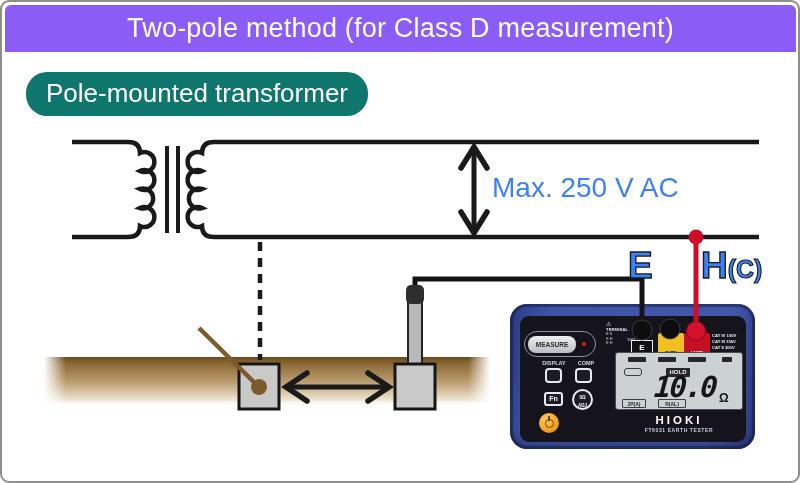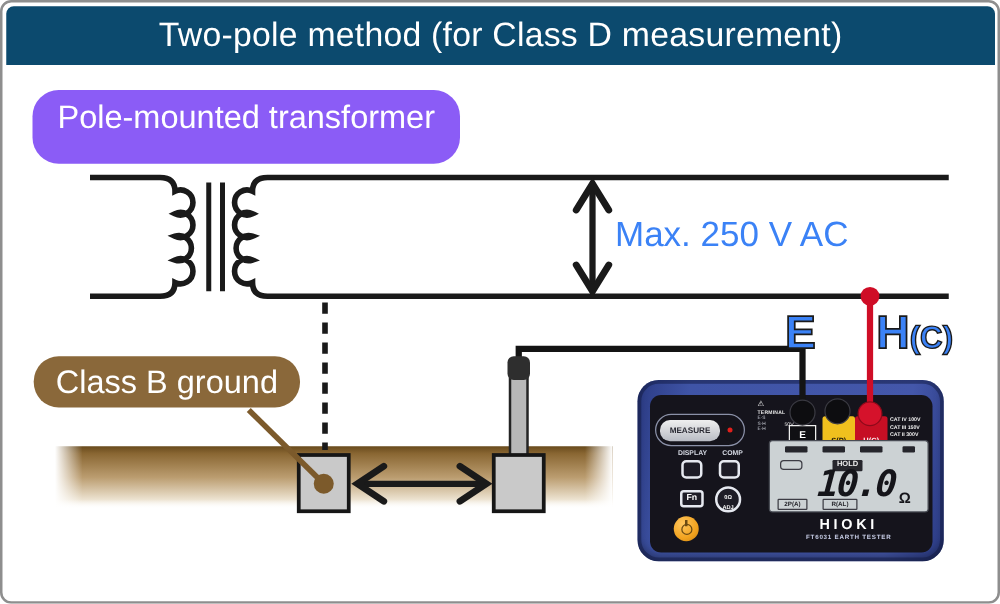--- a/index.html
+++ b/index.html
@@ -2,26 +2,26 @@
 <html><head>
 <meta charset="utf-8">
 <style>
   html,body{margin:0;padding:0;background:#fff;}
   #stage{position:relative;width:800px;height:483px;font-family:"Liberation Sans",sans-serif;
          -webkit-font-smoothing:antialiased;}
   
   #frame{position:absolute;left:0;top:0;width:796px;height:479px;border:2px solid #8e8e8e;
          border-radius:9px;background:#fff;overflow:hidden;}
   
-  #titlebar{position:absolute;left:3px;top:3px;width:791px;height:47px;background:#0c4a6e;
+  #titlebar{position:absolute;left:3px;top:3px;width:791px;height:47px;background:#8b5cf6;
             border-radius:6px 6px 0 0;color:#fff;text-align:center;line-height:47px;
             font-size:27px;letter-spacing:.2px;}
   
   .pill{position:absolute;color:#fff;text-align:center;}
-  #pill-transformer{left:24px;top:70px;width:342px;height:59px;border-radius:21px;background:#8b5cf6;
+  #pill-transformer{left:24px;top:70px;width:342px;height:44px;border-radius:21px;background:#0f766e;
             line-height:42px;font-size:26px;text-align:center;}
   #pill-ground{left:25px;top:283px;width:213px;height:41px;border-radius:20px;background:#8a683a;
             line-height:41px;font-size:26px;z-index:2;}
   
   .freetext{position:absolute;color:#3b82f6;z-index:6;}
   #voltage-label{left:490px;top:170px;font-size:28px;}
   #distance-label{left:255px;top:408px;width:165px;text-align:center;font-size:29px;}
   #lead-e-label{left:626px;top:243px;font-size:37px;font-weight:bold;-webkit-text-stroke:1.4px #1a1a1a;}
   #lead-h-label{left:699px;top:243px;font-size:37px;font-weight:bold;-webkit-text-stroke:1.4px #1a1a1a;}
   #lead-h-label .sub{font-size:25px;-webkit-text-stroke:1.1px #1a1a1a;}
@@ -91,23 +91,20 @@
   <div id="frame">
 
     <div id="titlebar">
       <span>Two-pole method (for Class D measurement)</span>
     </div>
 
     <div id="pill-transformer" class="pill">
       <span>Pole-mounted transformer</span>
     </div>
 
-    <div id="pill-ground" class="pill">
-      <span>Class B ground</span>
-    </div>
 
     <div id="device">
       <div id="panel">
 
         <div id="measure-bezel" class="panel-child">
           <div id="measure-button">MEASURE</div>
           <div id="measure-led-slot">
             <div id="measure-led"></div>
           </div>
         </div>

